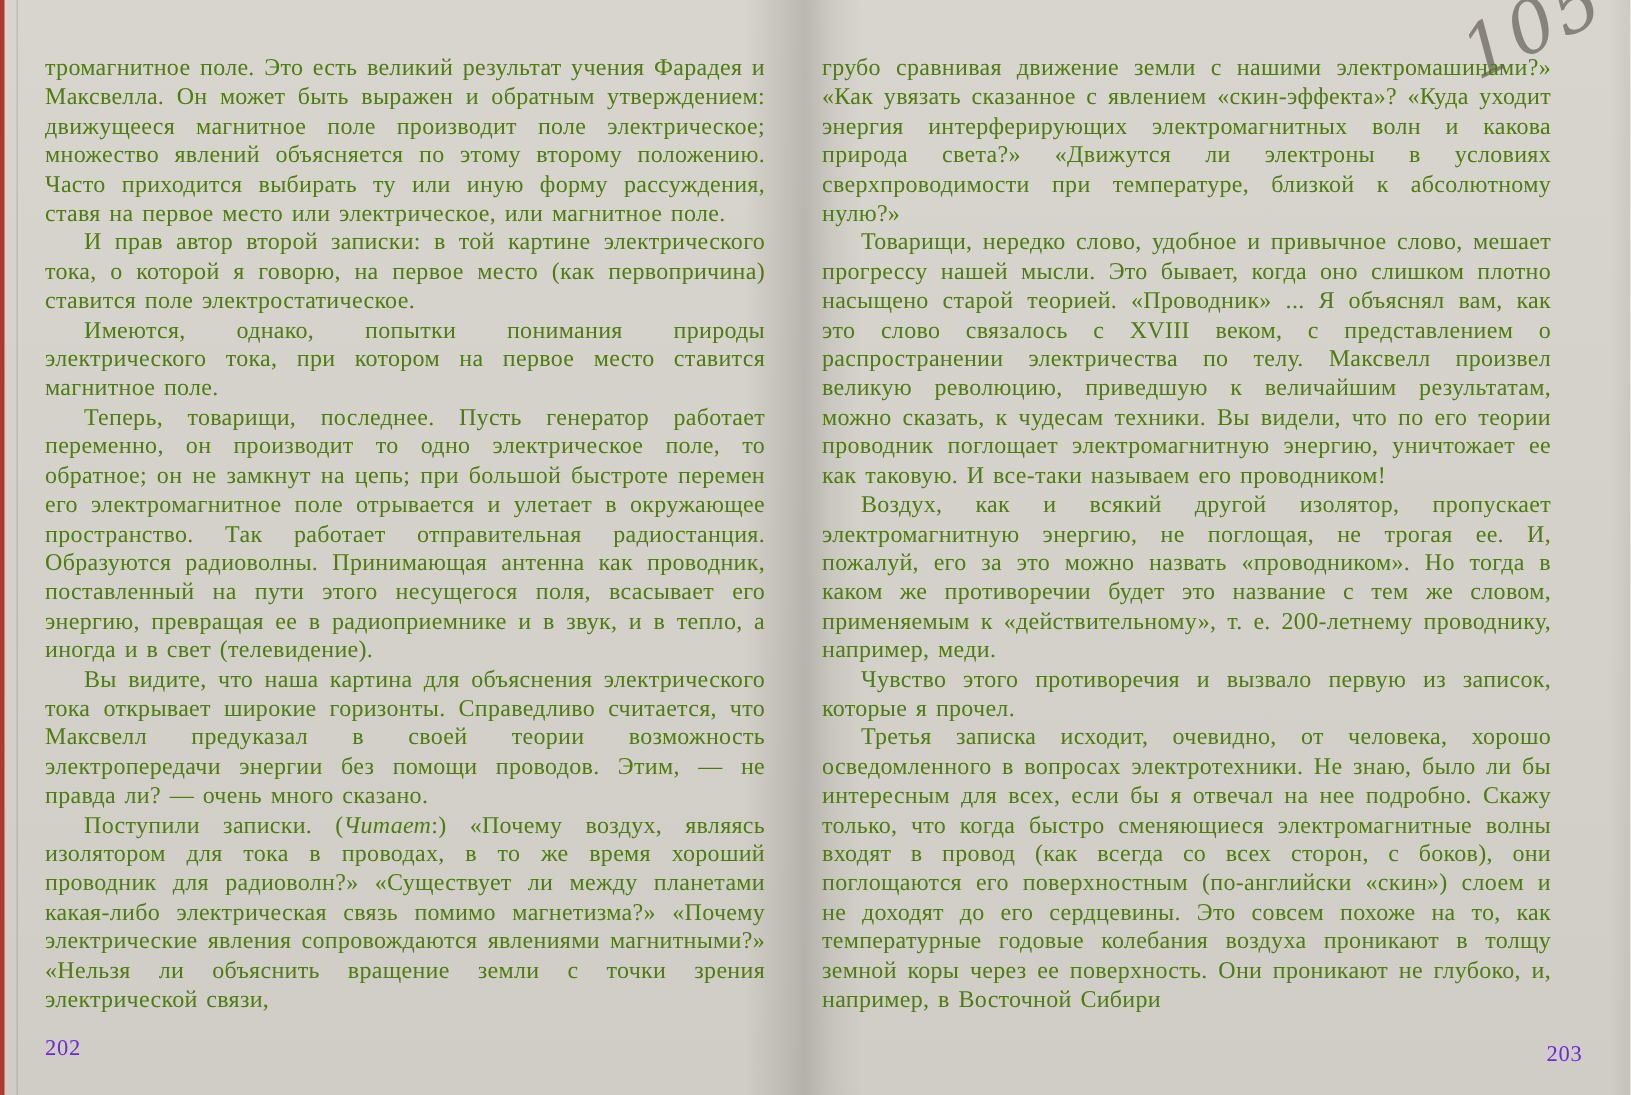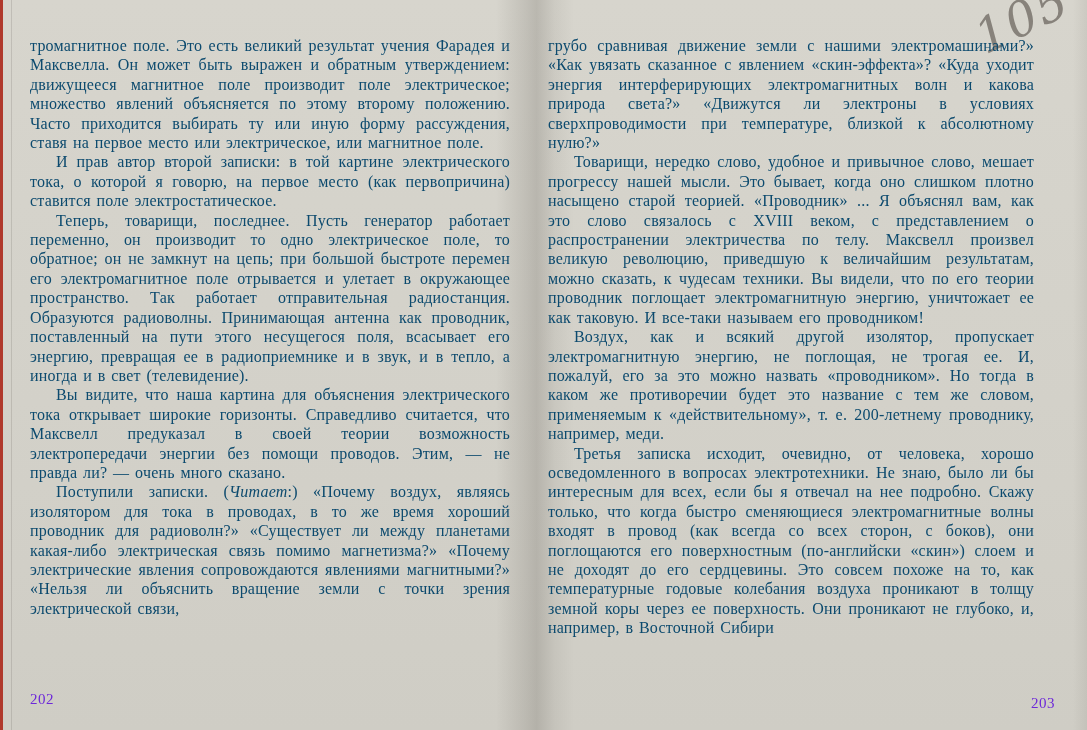--- a/index.html
+++ b/index.html
@@ -50,21 +50,21 @@
     position: absolute;
     top: 36px;
   }
   .page-text.left  { left: 30px;  width: 480px; }
   .page-text.right { left: 548px; width: 486px; }
   .page-text p {
     margin: 0;
     text-align: justify;
     font-size: 16px;
     line-height: 19.4px;
-    color: #0c4a6e;
+    color: #4d7c0f;
     letter-spacing: 0.2px;
     word-spacing: 1.6px;
   }
   .page-text p.indent { text-indent: 26px; }
   .page-text .ital { font-style: italic; }
   .page-number {
     position: absolute;
     font-size: 15px;
     color: #6d28d9;
     letter-spacing: 0.5px;
@@ -92,29 +92,31 @@
   <div class="edge-line" style="background: rgb(176, 57, 44);"></div>
   <div class="fold-line"></div>
   <div class="gutter-shadow"></div>
   <div class="right-edge-shade"></div>
 
   <div class="pencil-note">105</div>
 
   <div class="page-text left">
       <p class=""><span>тромагнитное поле. Это есть великий результат учения Фарадея и Максвелла. Он может быть выражен и обратным утверждением: движущееся магнитное поле производит поле электрическое; множество явлений объясняется по этому второму положению. Часто приходится выбирать ту или иную форму рассуждения, ставя на первое место или электрическое, или магнитное поле.</span></p>
       <p class="indent"><span>И прав автор второй записки: в той картине электрического тока, о которой я говорю, на первое место (как первопричина) ставится поле электростатическое.</span></p>
+      <p class="indent"><span>Имеются, однако, попытки понимания природы электрического тока, при котором на первое место ставится магнитное поле.</span></p>
       <p class="indent"><span>Теперь, товарищи, последнее. Пусть генератор работает переменно, он производит то одно электрическое поле, то обратное; он не замкнут на цепь; при большой быстроте перемен его электромагнитное поле отрывается и улетает в окружающее пространство. Так работает отправительная радиостанция. Образуются радиоволны. Принимающая антенна как проводник, поставленный на пути этого несущегося поля, всасывает его энергию, превращая ее в радиоприемнике и в звук, и в тепло, а иногда и в свет (телевидение).</span></p>
       <p class="indent"><span>Вы видите, что наша картина для объяснения электрического тока открывает широкие горизонты. Справедливо считается, что Максвелл предуказал в своей теории возможность электропередачи энергии без помощи проводов. Этим, — не правда ли? — очень много сказано.</span></p>
       <p class="indent"><span>Поступили записки. (</span><span class="ital">Читает</span><span>:) «Почему воздух, являясь изолятором для тока в проводах, в то же время хороший проводник для радиоволн?» «Существует ли между планетами какая-либо электрическая связь помимо магнетизма?» «Почему электрические явления сопровождаются явлениями магнитными?» «Нельзя ли объяснить вращение земли с точки зрения электрической связи,</span></p>
     </div>
 
   <div class="page-number left">202</div>
 
   <div class="page-text right">
       <p class=""><span>грубо сравнивая движение земли с нашими электромашинами?» «Как увязать сказанное с явлением «скин-эффекта»? «Куда уходит энергия интерферирующих электромагнитных волн и какова природа света?» «Движутся ли электроны в условиях сверхпроводимости при температуре, близкой к абсолютному нулю?»</span></p>
       <p class="indent"><span>Товарищи, нередко слово, удобное и привычное слово, мешает прогрессу нашей мысли. Это бывает, когда оно слишком плотно насыщено старой теорией. «Проводник» ... Я объяснял вам, как это слово связалось с XVIII веком, с представлением о распространении электричества по телу. Максвелл произвел великую революцию, приведшую к величайшим результатам, можно сказать, к чудесам техники. Вы видели, что по его теории проводник поглощает электромагнитную энергию, уничтожает ее как таковую. И все-таки называем его проводником!</span></p>
       <p class="indent"><span>Воздух, как и всякий другой изолятор, пропускает электромагнитную энергию, не поглощая, не трогая ее. И, пожалуй, его за это можно назвать «проводником». Но тогда в каком же противоречии будет это название с тем же словом, применяемым к «действительному», т. е. 200-летнему проводнику, например, меди.</span></p>
+      <p class="indent"><span>Чувство этого противоречия и вызвало первую из записок, которые я прочел.</span></p>
       <p class="indent"><span>Третья записка исходит, очевидно, от человека, хорошо осведомленного в вопросах электротехники. Не знаю, было ли бы интересным для всех, если бы я отвечал на нее подробно. Скажу только, что когда быстро сменяющиеся электромагнитные волны входят в провод (как всегда со всех сторон, с боков), они поглощаются его поверхностным (по-английски «скин») слоем и не доходят до его сердцевины. Это совсем похоже на то, как температурные годовые колебания воздуха проникают в толщу земной коры через ее поверхность. Они проникают не глубоко, и, например, в Восточной Сибири</span></p>
     </div>
 
   <div class="page-number right">203</div>
 
 </div>
 
 </body></html>

